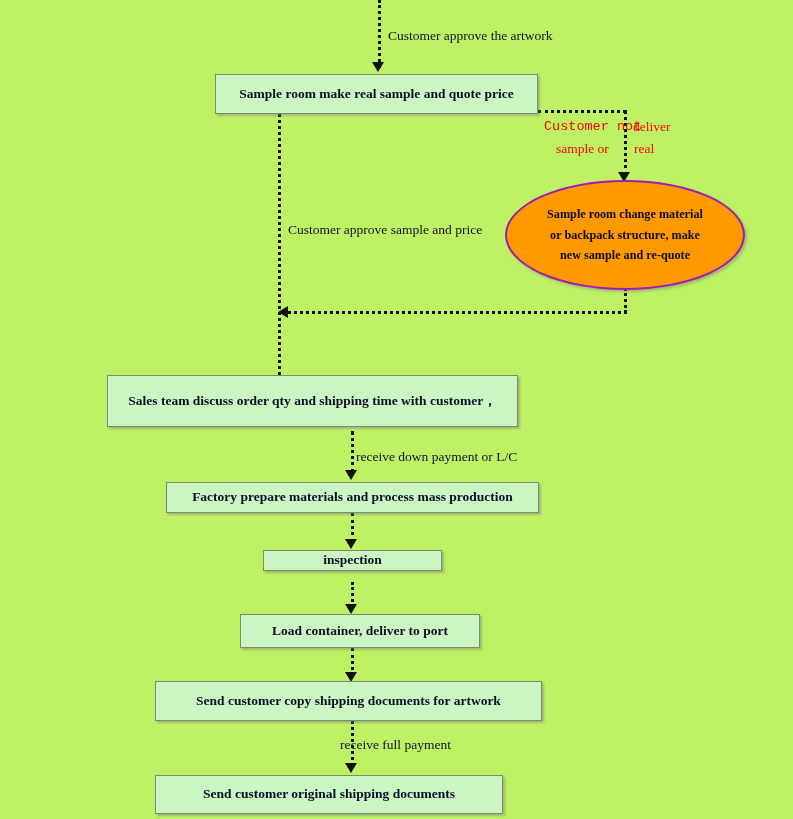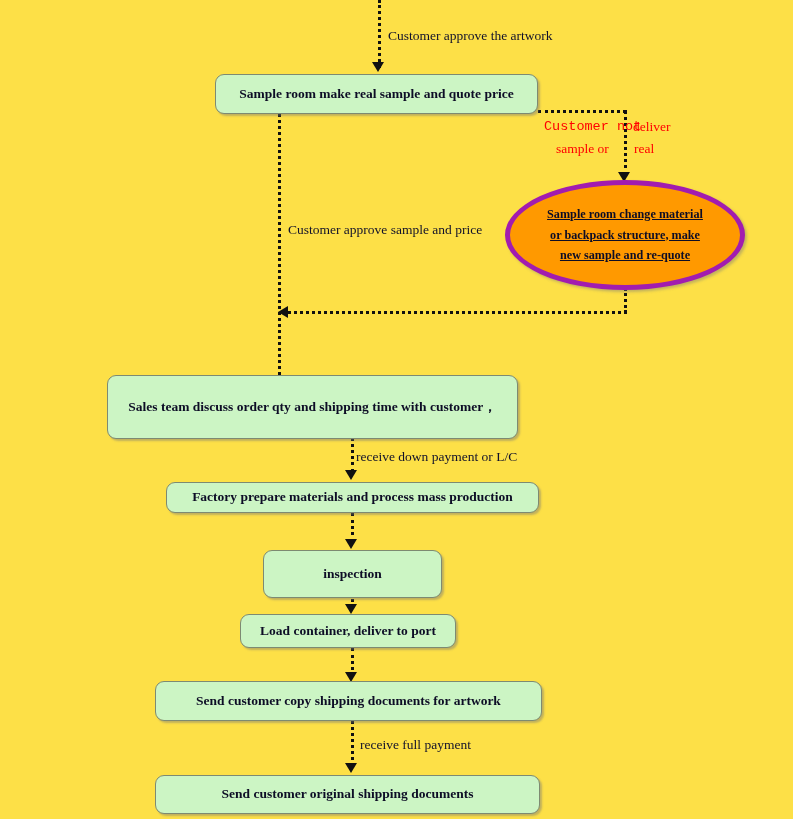--- a/index.html
+++ b/index.html
@@ -8,54 +8,53 @@
     padding: 0;
     background: #ffffff;
   }
   body {
     font-family: "Liberation Serif", "DejaVu Serif", serif;
   }
   #canvas {
     position: relative;
     width: 793px;
     height: 819px;
-    background: #fde047;
+    background: #bef264;
     overflow: hidden;
   }
 
   
   .node {
     position: absolute;
     box-sizing: border-box;
     display: flex;
     align-items: center;
     justify-content: center;
     text-align: center;
     font-family: "Liberation Serif", "DejaVu Serif", serif;
     font-weight: bold;
     color: #0d0d26;
     z-index: 5;
   }
   .proc {
     background: #ccf5c4;
     border: 1px solid #7d8a72;
-    border-radius: 9px;
+    border-radius: 0;
     box-shadow: 2px 2px 2px rgba(120,120,120,0.45);
     font-size: 13.5px;
     line-height: 1.55;
     padding: 2px 10px;
   }
   .ellipse {
     background: #ff9900;
-    border: 5px solid #a21caf;
+    border: 2px solid #a21caf;
     border-radius: 50%;
     box-shadow: 2px 2px 3px rgba(120,120,120,0.45);
     font-size: 12.2px;
     line-height: 1.72;
-    text-decoration: underline;
   }
 
   
   .edge-v {
     position: absolute;
     width: 0;
     border-left: 3px dotted #111111;
     z-index: 1;
   }
   .edge-h {
@@ -124,54 +123,54 @@
     <span>new sample and re-quote</span>
   </div>
 
   <div class="edge-v" style="left:624px; top:288px; height:25px;"></div>
   <div class="edge-h" style="left:288px; top:311px; width:339px;"></div>
   <div class="arrow-left" style="left:278px; top:306px;"></div>
 
   <div class="edge-v" style="left:278px; top:114px; height:261px;"></div>
   <div class="elabel" style="left:288px; top:222px;">Customer approve sample and price</div>
 
-  <div class="node proc" style="left:107px; top:375px; width:411px; height:64px; flex-direction:column;">
+  <div class="node proc" style="left:107px; top:375px; width:411px; height:52px; flex-direction:column;">
     <span>Sales team discuss order qty and shipping time with customer，</span>
   </div>
 
   <div class="edge-v" style="left:351px; top:431px; height:42px;"></div>
   <div class="arrow-down" style="left:345px; top:470px;"></div>
   <div class="elabel" style="left:356px; top:449px;">receive down payment or L/C</div>
 
   <div class="node proc" style="left:166px; top:482px; width:373px; height:31px;">
     <span>Factory prepare materials and process mass production</span>
   </div>
 
   <div class="edge-v" style="left:351px; top:513px; height:29px;"></div>
   <div class="arrow-down" style="left:345px; top:539px;"></div>
 
-  <div class="node proc" style="left:263px; top:550px; width:179px; height:48px;">
+  <div class="node proc" style="left:263px; top:550px; width:179px; height:21px;">
     <span>inspection</span>
   </div>
 
   <div class="edge-v" style="left:351px; top:582px; height:26px;"></div>
   <div class="arrow-down" style="left:345px; top:604px;"></div>
 
-  <div class="node proc" style="left:240px; top:614px; width:216px; height:34px;">
+  <div class="node proc" style="left:240px; top:614px; width:240px; height:34px;">
     <span>Load container, deliver to port</span>
   </div>
 
   <div class="edge-v" style="left:351px; top:648px; height:28px;"></div>
   <div class="arrow-down" style="left:345px; top:672px;"></div>
 
   <div class="node proc" style="left:155px; top:681px; width:387px; height:40px;">
     <span>Send customer copy shipping documents for artwork</span>
   </div>
 
   <div class="edge-v" style="left:351px; top:721px; height:45px;"></div>
   <div class="arrow-down" style="left:345px; top:763px;"></div>
-  <div class="elabel" style="left:360px; top:737px;">receive full payment</div>
+  <div class="elabel" style="left:340px; top:737px;">receive full payment</div>
 
-  <div class="node proc" style="left:155px; top:775px; width:385px; height:39px;">
+  <div class="node proc" style="left:155px; top:775px; width:348px; height:39px;">
     <span>Send customer original shipping documents</span>
   </div>
 
 </div>
 
 </body></html>

